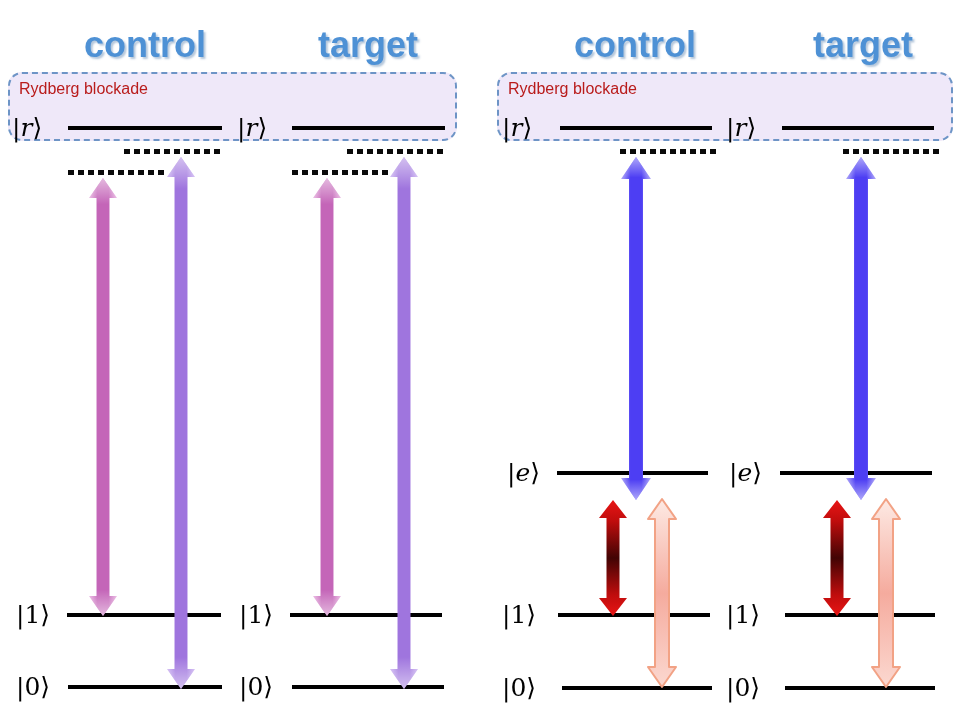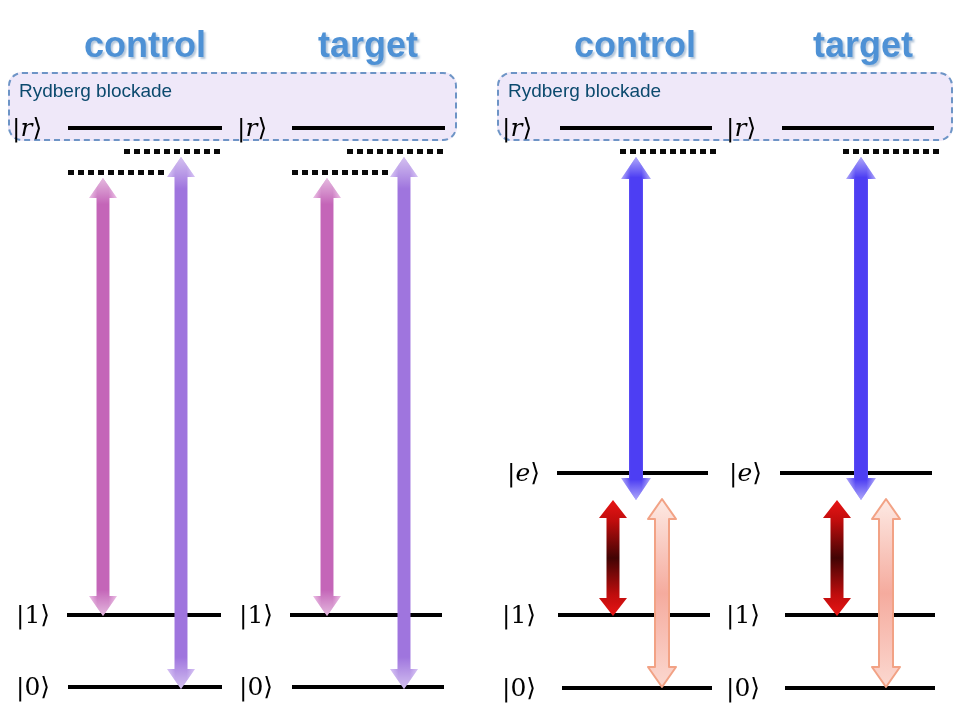--- a/index.html
+++ b/index.html
@@ -6,21 +6,21 @@
   .stage{position:relative;width:960px;height:720px;background:#ffffff;overflow:hidden;
          font-family:"Liberation Sans",sans-serif;}
   .header{position:absolute;top:24px;transform:translateX(-50%);
           font-size:36px;font-weight:bold;color:#4E91D5;
           text-shadow:2px 2px 2px rgba(91,130,175,0.45);}
   .h0{left:145px}.h1{left:368px}.h2{left:635px}.h3{left:863px}
   .blockade-box{position:absolute;background:#EFE8F9;border:2px dashed #6D94C6;
                 border-radius:14px;box-sizing:border-box;}
   .box-left{left:8px;top:72px;width:449px;height:69px;}
   .box-right{left:497px;top:72px;width:456px;height:69px;}
-  .blockade-label{margin:6px 0 0 9px;font-size:19px;color:#0c4a6e;}
+  .blockade-label{margin:6px 0 0 9px;font-size:16px;color:#b91c1c;}
   #level-layer,#vlevel-layer{position:absolute;left:0;top:0;width:960px;height:720px;}
   .ket{position:absolute;font-family:"DejaVu Serif","DejaVu Sans",serif;
        font-size:25px;line-height:30px;color:#000;}
   .ket i{font-style:italic;}
   .level-line{position:absolute;height:4px;background:#000;}
   .vlevel{position:absolute;height:5px;
           background:repeating-linear-gradient(90deg,#0a0a0a 0 6px,transparent 6px 10px);}
   #arrow-layer{position:absolute;left:0;top:0;pointer-events:none;}
 </style>
 </head>

